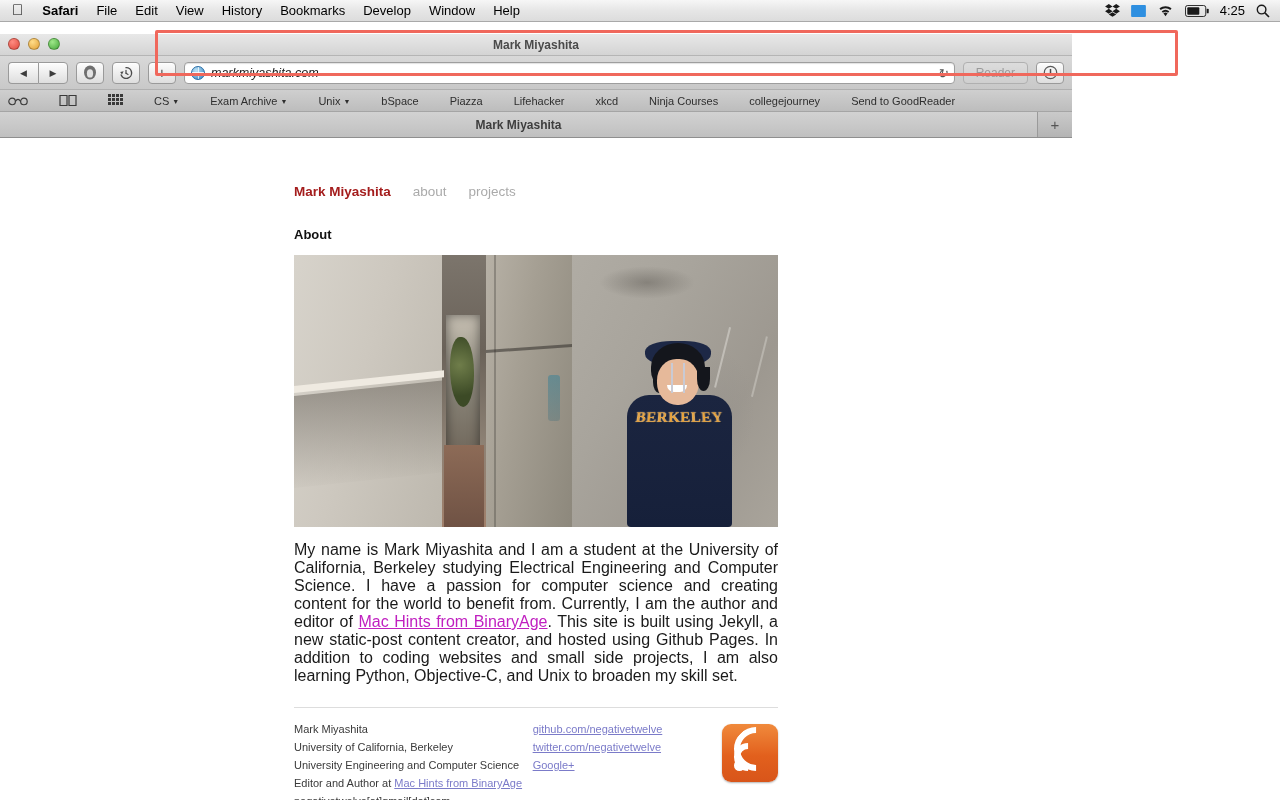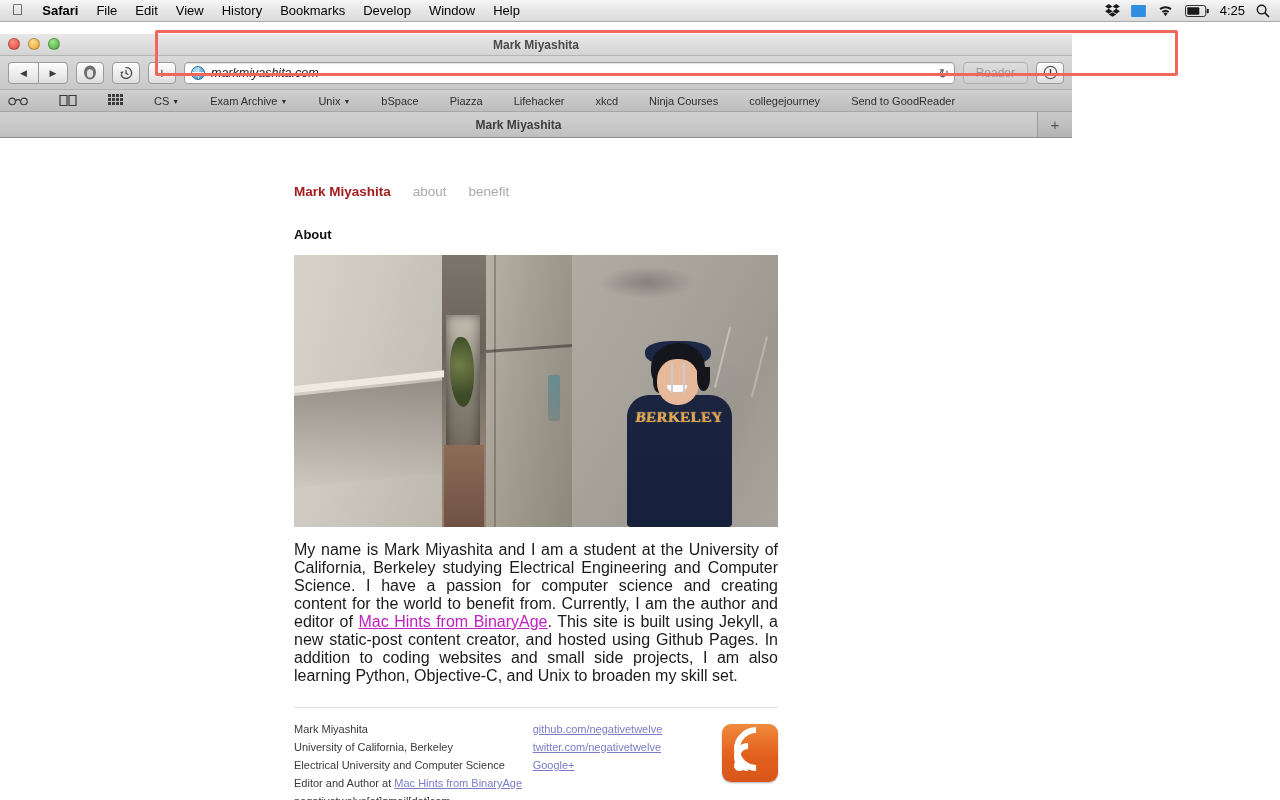--- a/index.html
+++ b/index.html
@@ -500,21 +500,21 @@
     <span class="tab">Mark Miyashita</span>
     <span class="newtab-btn">+</span>
   </div>
 
   <div class="page">
     <div class="content">
 
       <div class="site-nav">
         <span class="site-title">Mark Miyashita</span>
         <span class="nav-link">about</span>
-        <span class="nav-link">benefit</span>
+        <span class="nav-link">projects</span>
       </div>
 
       <div class="section-heading">About</div>
 
       <div class="photo">
         <div class="ph-rightwall">
           <div class="stain1"></div>
             <div class="stain2"></div>
             <div class="mark"></div>
         </div>
@@ -544,21 +544,21 @@
       <p class="body-copy">
         <span>My name is Mark Miyashita and I am a student at the University of California, Berkeley studying Electrical Engineering and Computer Science. I have a passion for computer science and creating content for the world to benefit from. Currently, I am the author and editor of </span><a href="#">Mac Hints from BinaryAge</a><span>. This site is built using Jekyll, a new static-post content creator, and hosted using Github Pages. In addition to coding websites and small side projects, I am also learning Python, Objective-C, and Unix to broaden my skill set.</span>
       </p>
 
       <div class="footer-rule"></div>
 
       <div class="footer">
         <div class="footer-col-left">
           <div class="footer-line">Mark Miyashita</div>
           <div class="footer-line">University of California, Berkeley</div>
-          <div class="footer-line">Electrical University and Computer Science</div>
+          <div class="footer-line">University Engineering and Computer Science</div>
           <div class="footer-line"><span>Editor and Author at </span><a href="#">Mac Hints from BinaryAge</a></div>
           <div class="footer-line">negativetwelve[at]gmail[dot]com</div>
         </div>
         <div class="footer-col-mid">
           <a href="#" class="footer-link">github.com/negativetwelve</a>
           <a href="#" class="footer-link">twitter.com/negativetwelve</a>
           <a href="#" class="footer-link">Google+</a>
         </div>
         <div class="rss-icon">
           <span class="arc2"></span>

